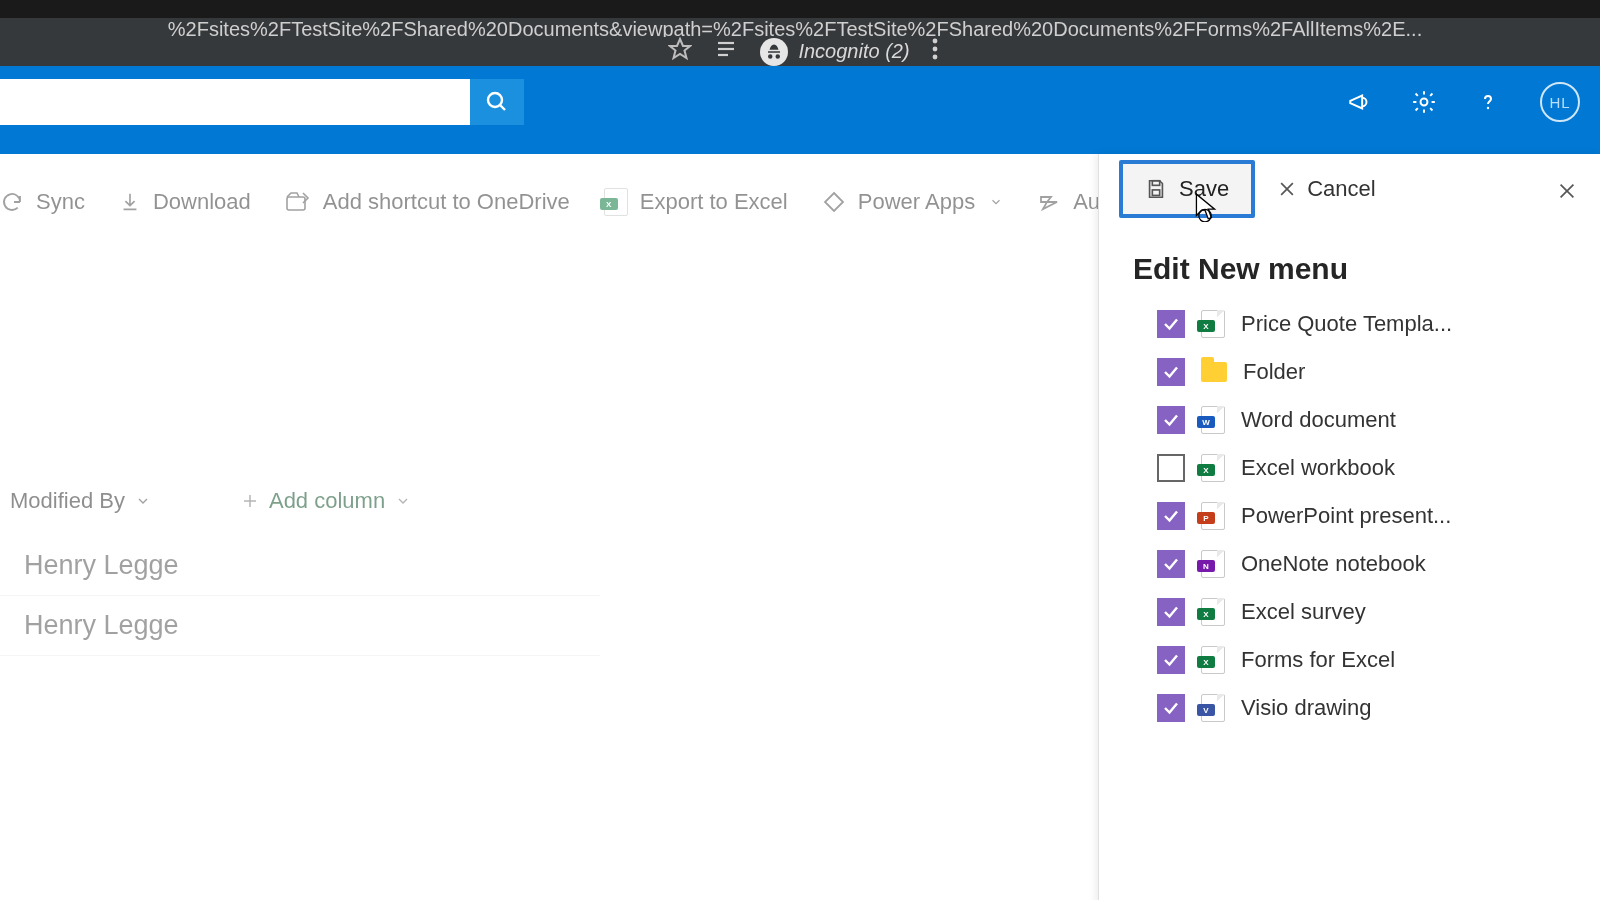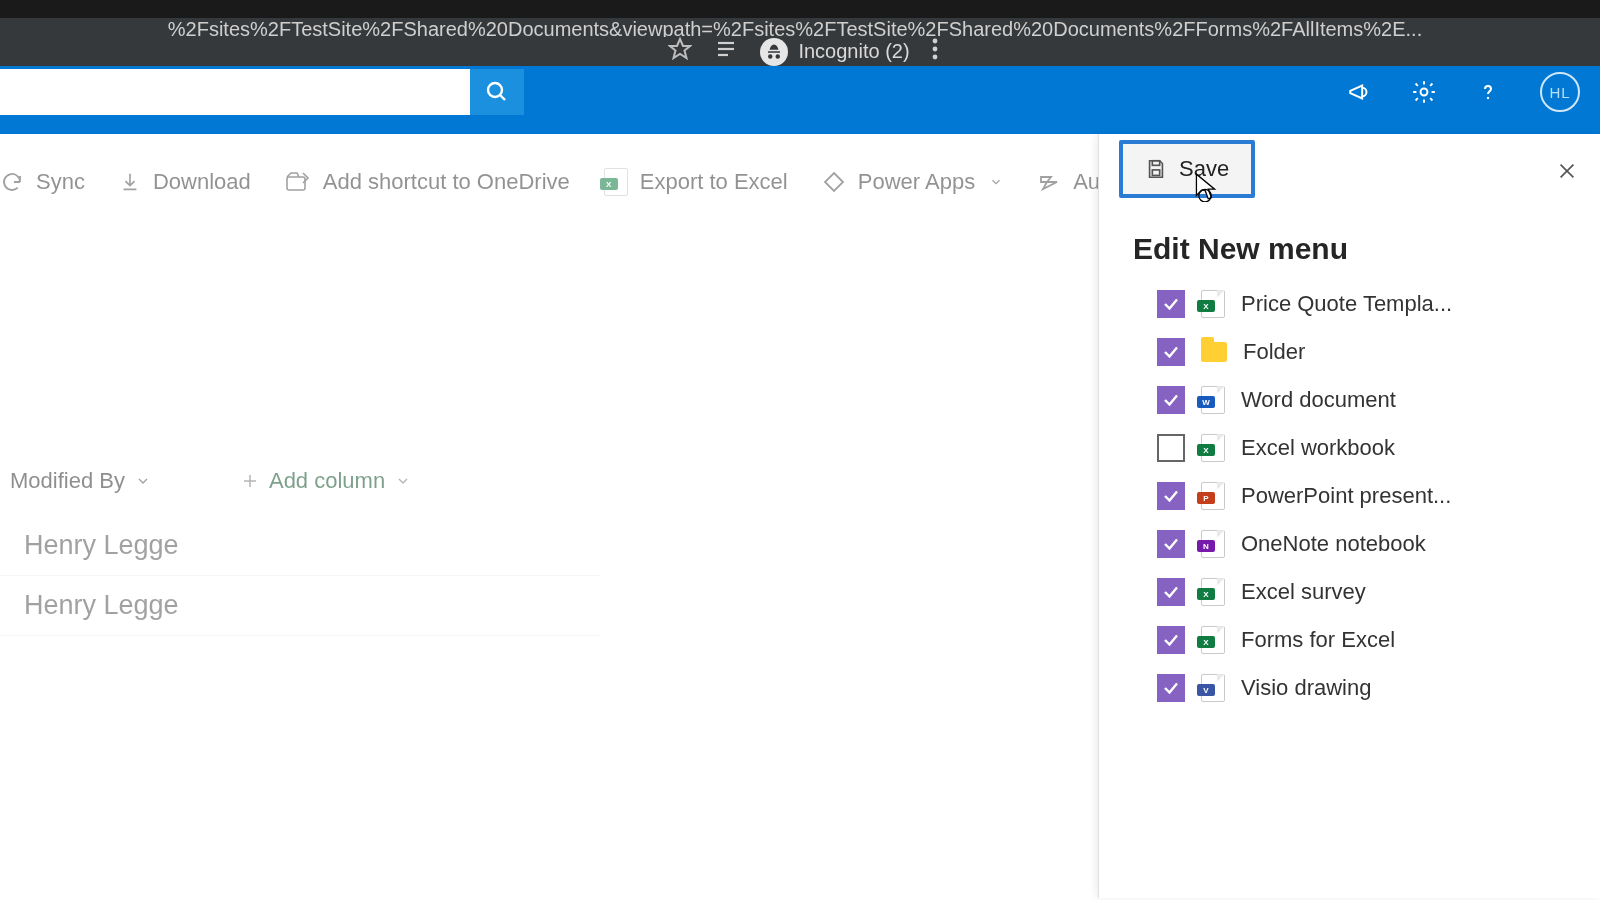--- a/index.html
+++ b/index.html
@@ -5,28 +5,28 @@
   * { box-sizing: border-box; margin: 0; padding: 0; font-family: "Segoe UI", Arial, sans-serif; }
   html, body { width: 1600px; height: 900px; overflow: hidden; background: #fff; }
 
   
   .browser-bar { height: 18px; background: #1a1a1a; width: 100%; }
   .address-bar {
     height: 48px; background: #36393b; color: #d0d0d0; display: flex; align-items: center;
     padding: 0 14px 0 0; font-size: 20px; position: relative; flex-direction: column;
   }
   .url { flex: 1; white-space: nowrap; overflow: hidden; text-overflow: ellipsis; color: #cfcfcf; padding-left: 4px; }
-  .addr-icons { display: flex; align-items: center; gap: 22px; margin-left: 20px; }
+  .addr-icons { display: flex; align-items: center; gap: 22px; margin-left: 20px; font-style: italic; }
   .star-icon, .list-icon, .dots-icon { color: #bdbdbd; }
   .incog-pill { display: flex; align-items: center; gap: 10px; color: #d9d9d9; font-size: 20px; }
   .incog-pill .spy { width: 28px; height: 28px; background: #e6e6e6; border-radius: 50%; display:flex;align-items:center;justify-content:center; }
 
   
   .suite-bar {
-    height: 68px; background: #0078d4; display: flex; align-items: center; padding: 0 20px 16px 0;
+    height: 88px; background: #0078d4; display: flex; align-items: center; padding: 0 20px 16px 0;
     gap: 20px;
   }
   .search-wrap { display: flex; align-items: stretch; height: 46px; }
   .search-box {
     width: 470px; background: #fff; border: none; outline: none; font-size: 18px; padding: 0 12px;
   }
   .search-btn { width: 54px; background: #1a90df; display: flex; align-items: center; justify-content: center; cursor: pointer; }
   .suite-spacer { flex: 1; }
   .suite-icon { width: 44px; height: 44px; display:flex; align-items:center; justify-content:center; color:#fff; cursor:pointer; }
   .avatar-circle {
@@ -253,20 +253,27 @@
   <div class="panel">
     <div class="panel-toolbar">
       <div class="save-btn">
         <svg width="22" height="22" viewBox="0 0 24 24" fill="none" stroke="#555" stroke-width="1.8">
             <path d="M5 3h11l3 3v15H5z"></path>
             <rect x="8" y="3" width="8" height="5"></rect>
             <rect x="8" y="13" width="8" height="6"></rect>
           </svg>
         <span>Save</span>
       </div>
+      <div class="cancel-btn">
+        <svg width="20" height="20" viewBox="0 0 24 24" fill="none" stroke="#555" stroke-width="2">
+            <line x1="5" y1="5" x2="19" y2="19"></line>
+            <line x1="19" y1="5" x2="5" y2="19"></line>
+          </svg>
+        <span>Cancel</span>
+      </div>
       <div class="close-x">
         <svg width="22" height="22" viewBox="0 0 24 24" fill="none" stroke="#555" stroke-width="1.8">
             <line x1="5" y1="5" x2="19" y2="19"></line>
             <line x1="19" y1="5" x2="5" y2="19"></line>
           </svg>
       </div>
     </div>
 
     <div class="panel-title">Edit New menu</div>
 

